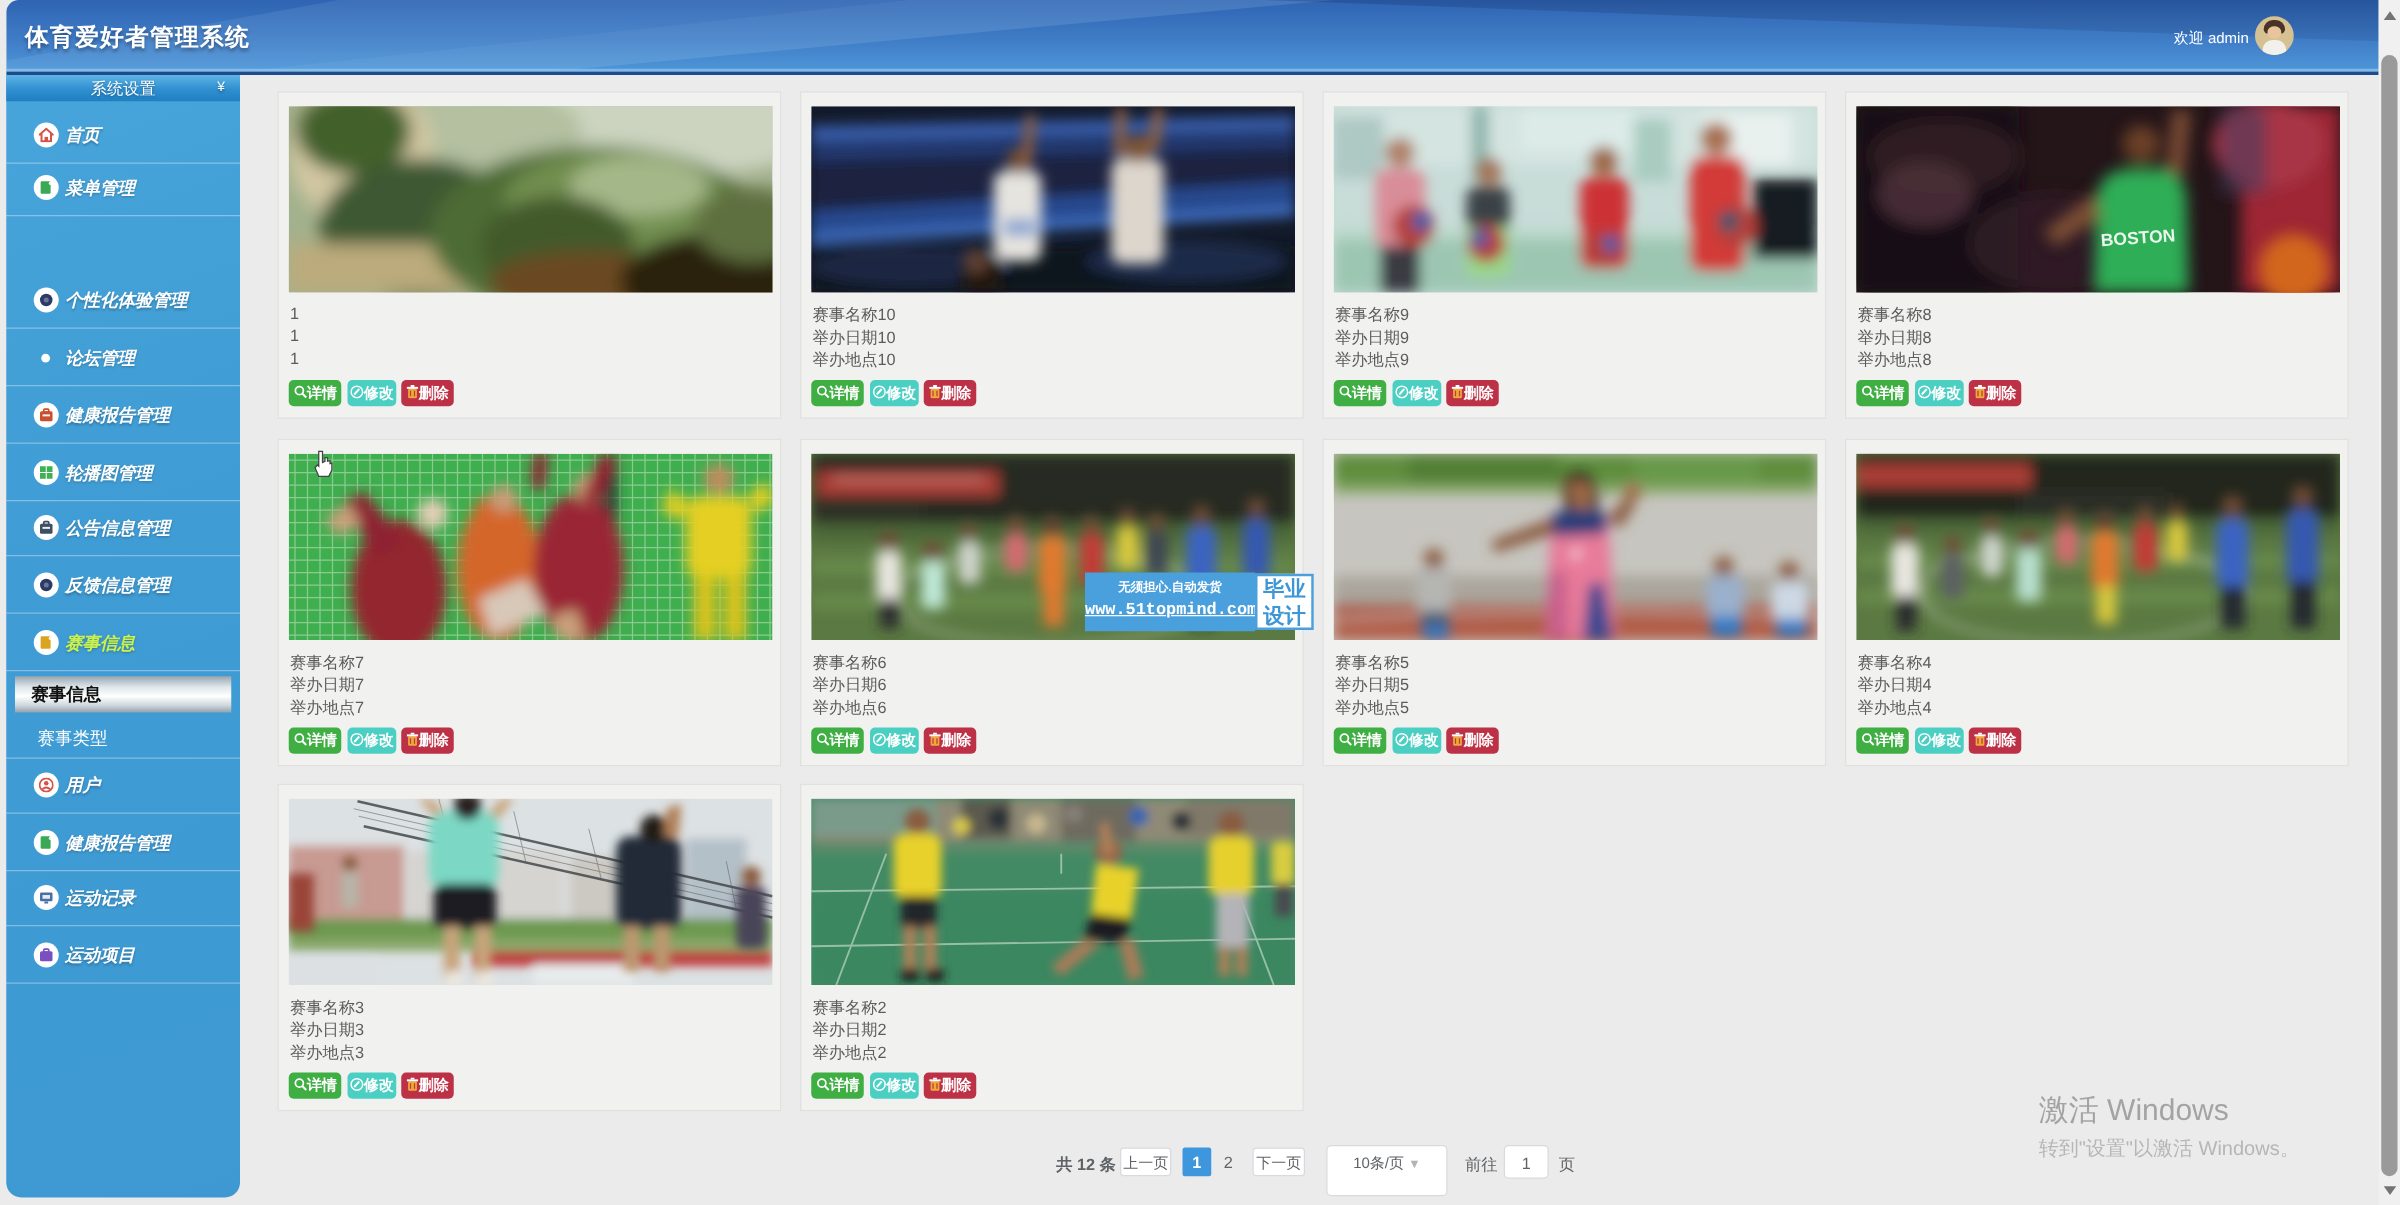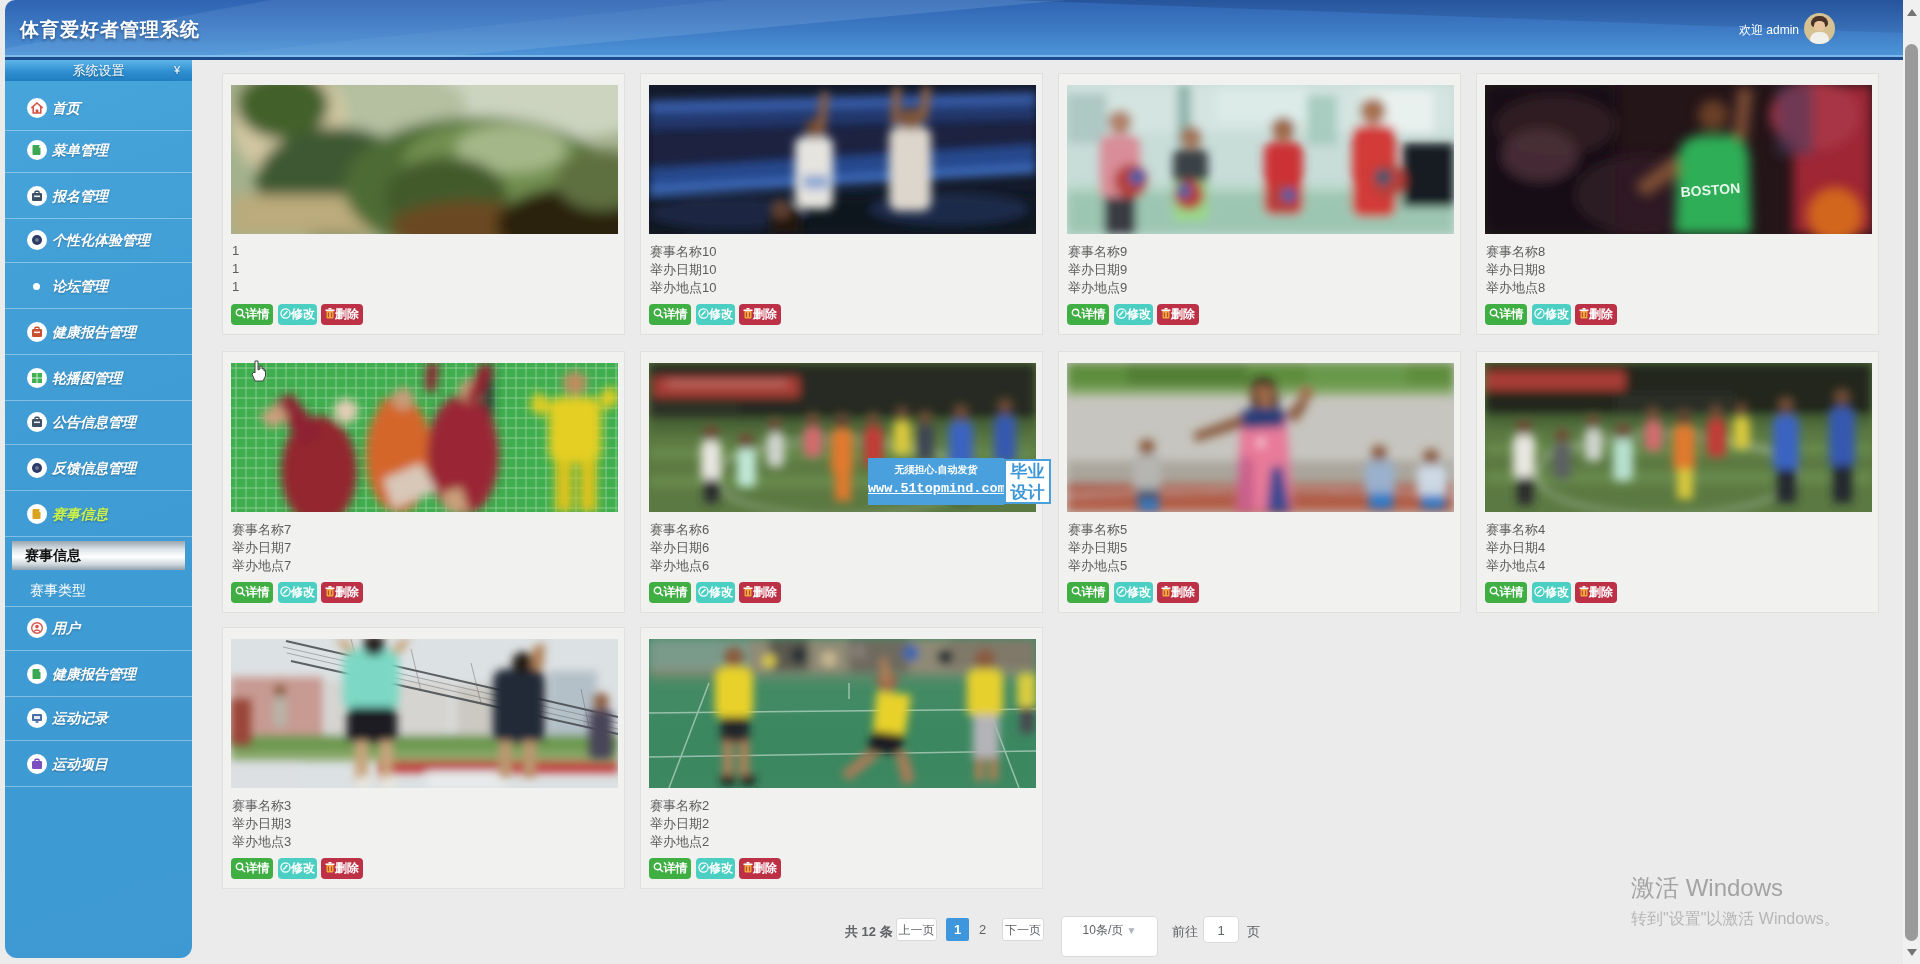--- a/index.html
+++ b/index.html
@@ -93,30 +93,20 @@
     </div>
   <div class="mi" style="top:68px;">
       <span class="ic">
         <svg class="g" viewBox="0 0 12 12">
           <rect x="1.5" y="1" width="8" height="10" rx="1" fill="#3aa854"></rect>
           <rect x="8" y="1" width="3" height="3" rx="1.5" fill="#fff" opacity="0.85"></rect>
         </svg>
       </span>
       <span class="tx" style="">菜单管理</span>
     </div>
-  <div class="mi" style="top:114px;">
-      <span class="ic">
-        <svg class="g" viewBox="0 0 12 12">
-          <rect x="1" y="3" width="10" height="8" rx="1.2" fill="#3d4f63"></rect>
-          <rect x="4" y="1.2" width="4" height="2.4" rx="0.8" fill="none" stroke="#3d4f63" stroke-width="1.4"></rect>
-          <rect x="3" y="5.5" width="6" height="1.6" fill="#fff" opacity="0.9"></rect>
-        </svg>
-      </span>
-      <span class="tx" style="">报名管理</span>
-    </div>
   <div class="mi" style="top:158px;">
       <span class="ic">
         <svg class="g" viewBox="0 0 12 12">
           <circle cx="6" cy="6" r="5" fill="#2c3a66"></circle>
           <circle cx="6" cy="6" r="2" fill="#fff" opacity="0.3"></circle>
         </svg>
       </span>
       <span class="tx" style="">个性化体验管理</span>
     </div>
   <div class="mi" style="top:204px;">

